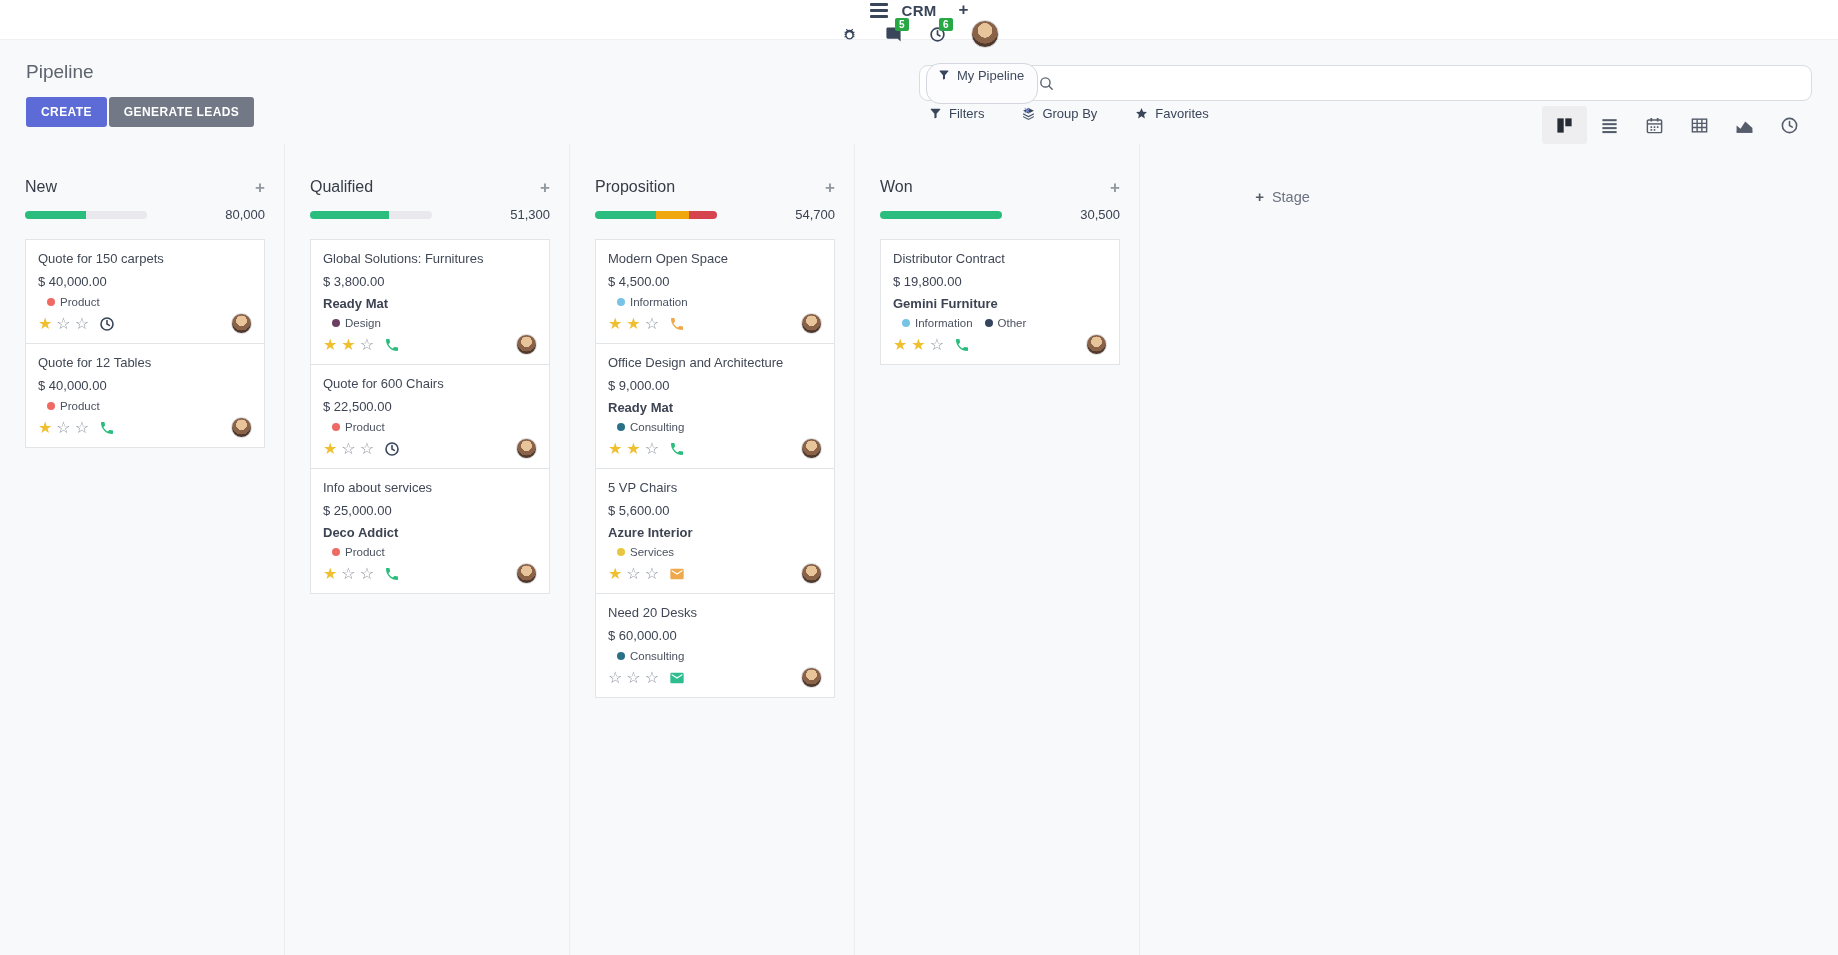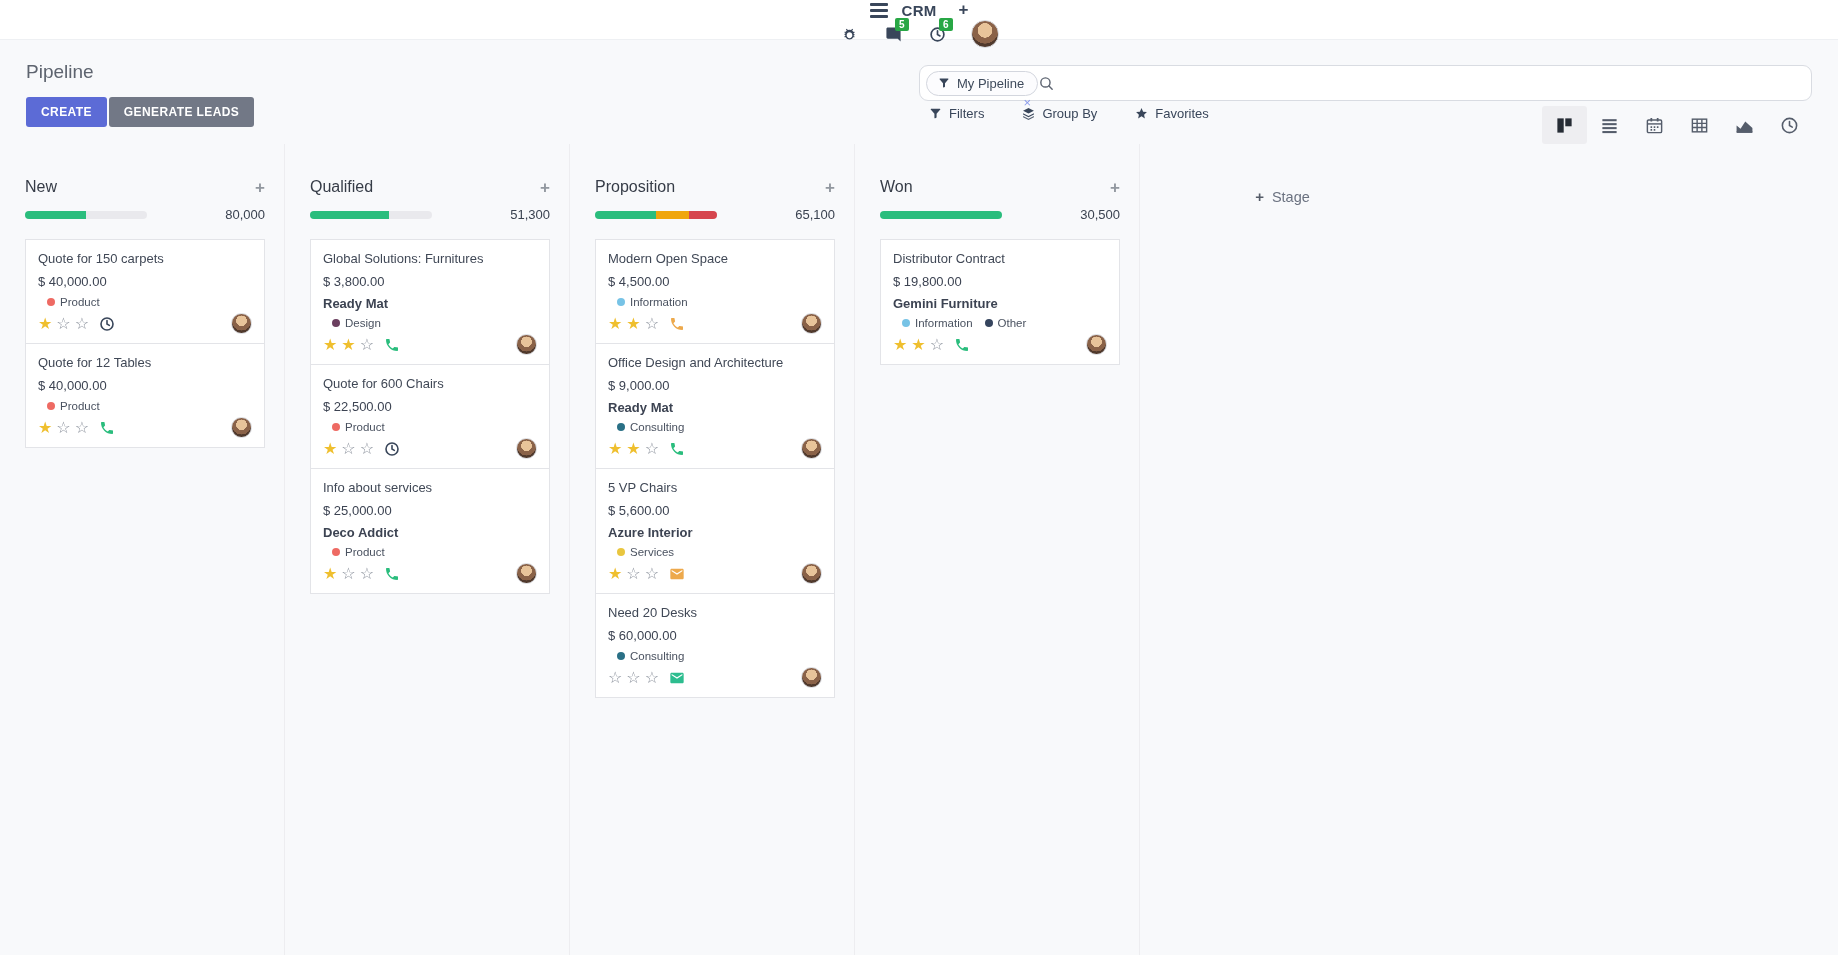--- a/index.html
+++ b/index.html
@@ -31,21 +31,21 @@
   .btn { border:none; color:#fff; font-size:12px; font-weight:600; letter-spacing:.4px;
          padding:0 15px; height:30px; border-radius:3px; cursor:pointer;
          font-family:"Liberation Sans",sans-serif; }
   .btn.primary { background:#5c6bd6; }
   .btn.secondary { background:#727886;text-align:right; }
 
   .cp-right { width:893px; }
   .searchbox { position:relative; height:36px; margin-top:10px; background:#fff;
                border:1px solid #d9dce2; border-radius:9px; display:flex; align-items:center; padding:0 12px 0 6px; }
   .facet { position:relative; display:flex; align-items:center; gap:7px; border:1px solid #d3d6de;
-           background:#fcfcfe; border-radius:14px; padding:4px 13px 4px 11px; cursor:pointer; }
+           background:#fcfcfe; border-radius:14px; padding:4px 13px 20px 11px; cursor:pointer; }
   .facet-label { font-size:13px; color:#3f4b5c; }
   .facet-x { position:absolute; right:6px; bottom:-15px; color:#8a9bec; font-size:13px; cursor:pointer; }
   .search-input { border:none; outline:none; flex:1; margin-left:10px; font-size:13px;
                   background:transparent; color:#3f4b5c; font-family:"Liberation Sans",sans-serif; }
   .search-input::placeholder { color:#c9cdd6; }
   .mag { color:#5c6370; display:flex; }
 
   .cp-row2 { display:flex; justify-content:space-between; align-items:flex-start; margin-top:5px; }
   .menus { display:flex; gap:38px; padding-left:10px; }
   .menu-item { display:flex; align-items:center; gap:7px; font-size:13px; color:#39465a; cursor:pointer; }
@@ -359,21 +359,21 @@
     <div class="col-head">
       <span class="col-title">Proposition</span>
       <span class="col-plus">+</span>
     </div>
     <div class="col-meter">
       <div class="pbar">
           <div class="seg" style="width: 50%; background: rgb(42, 189, 125);"></div>
           <div class="seg" style="width: 27%; background: rgb(240, 166, 13);"></div>
           <div class="seg" style="width: 23%; background: rgb(214, 69, 78);"></div>
         </div>
-      <span class="col-total">65,100</span>
+      <span class="col-total">54,700</span>
     </div>
     <div class="stack">
   <div class="card">
     <div class="card-title">Modern Open Space</div>
     <div class="card-amount">$ 4,500.00</div>
 
     <div class="card-tags">
             <span class="tag">
               <span class="dot" style="background: rgb(119, 195, 230);"></span>
               <span>Information</span>

